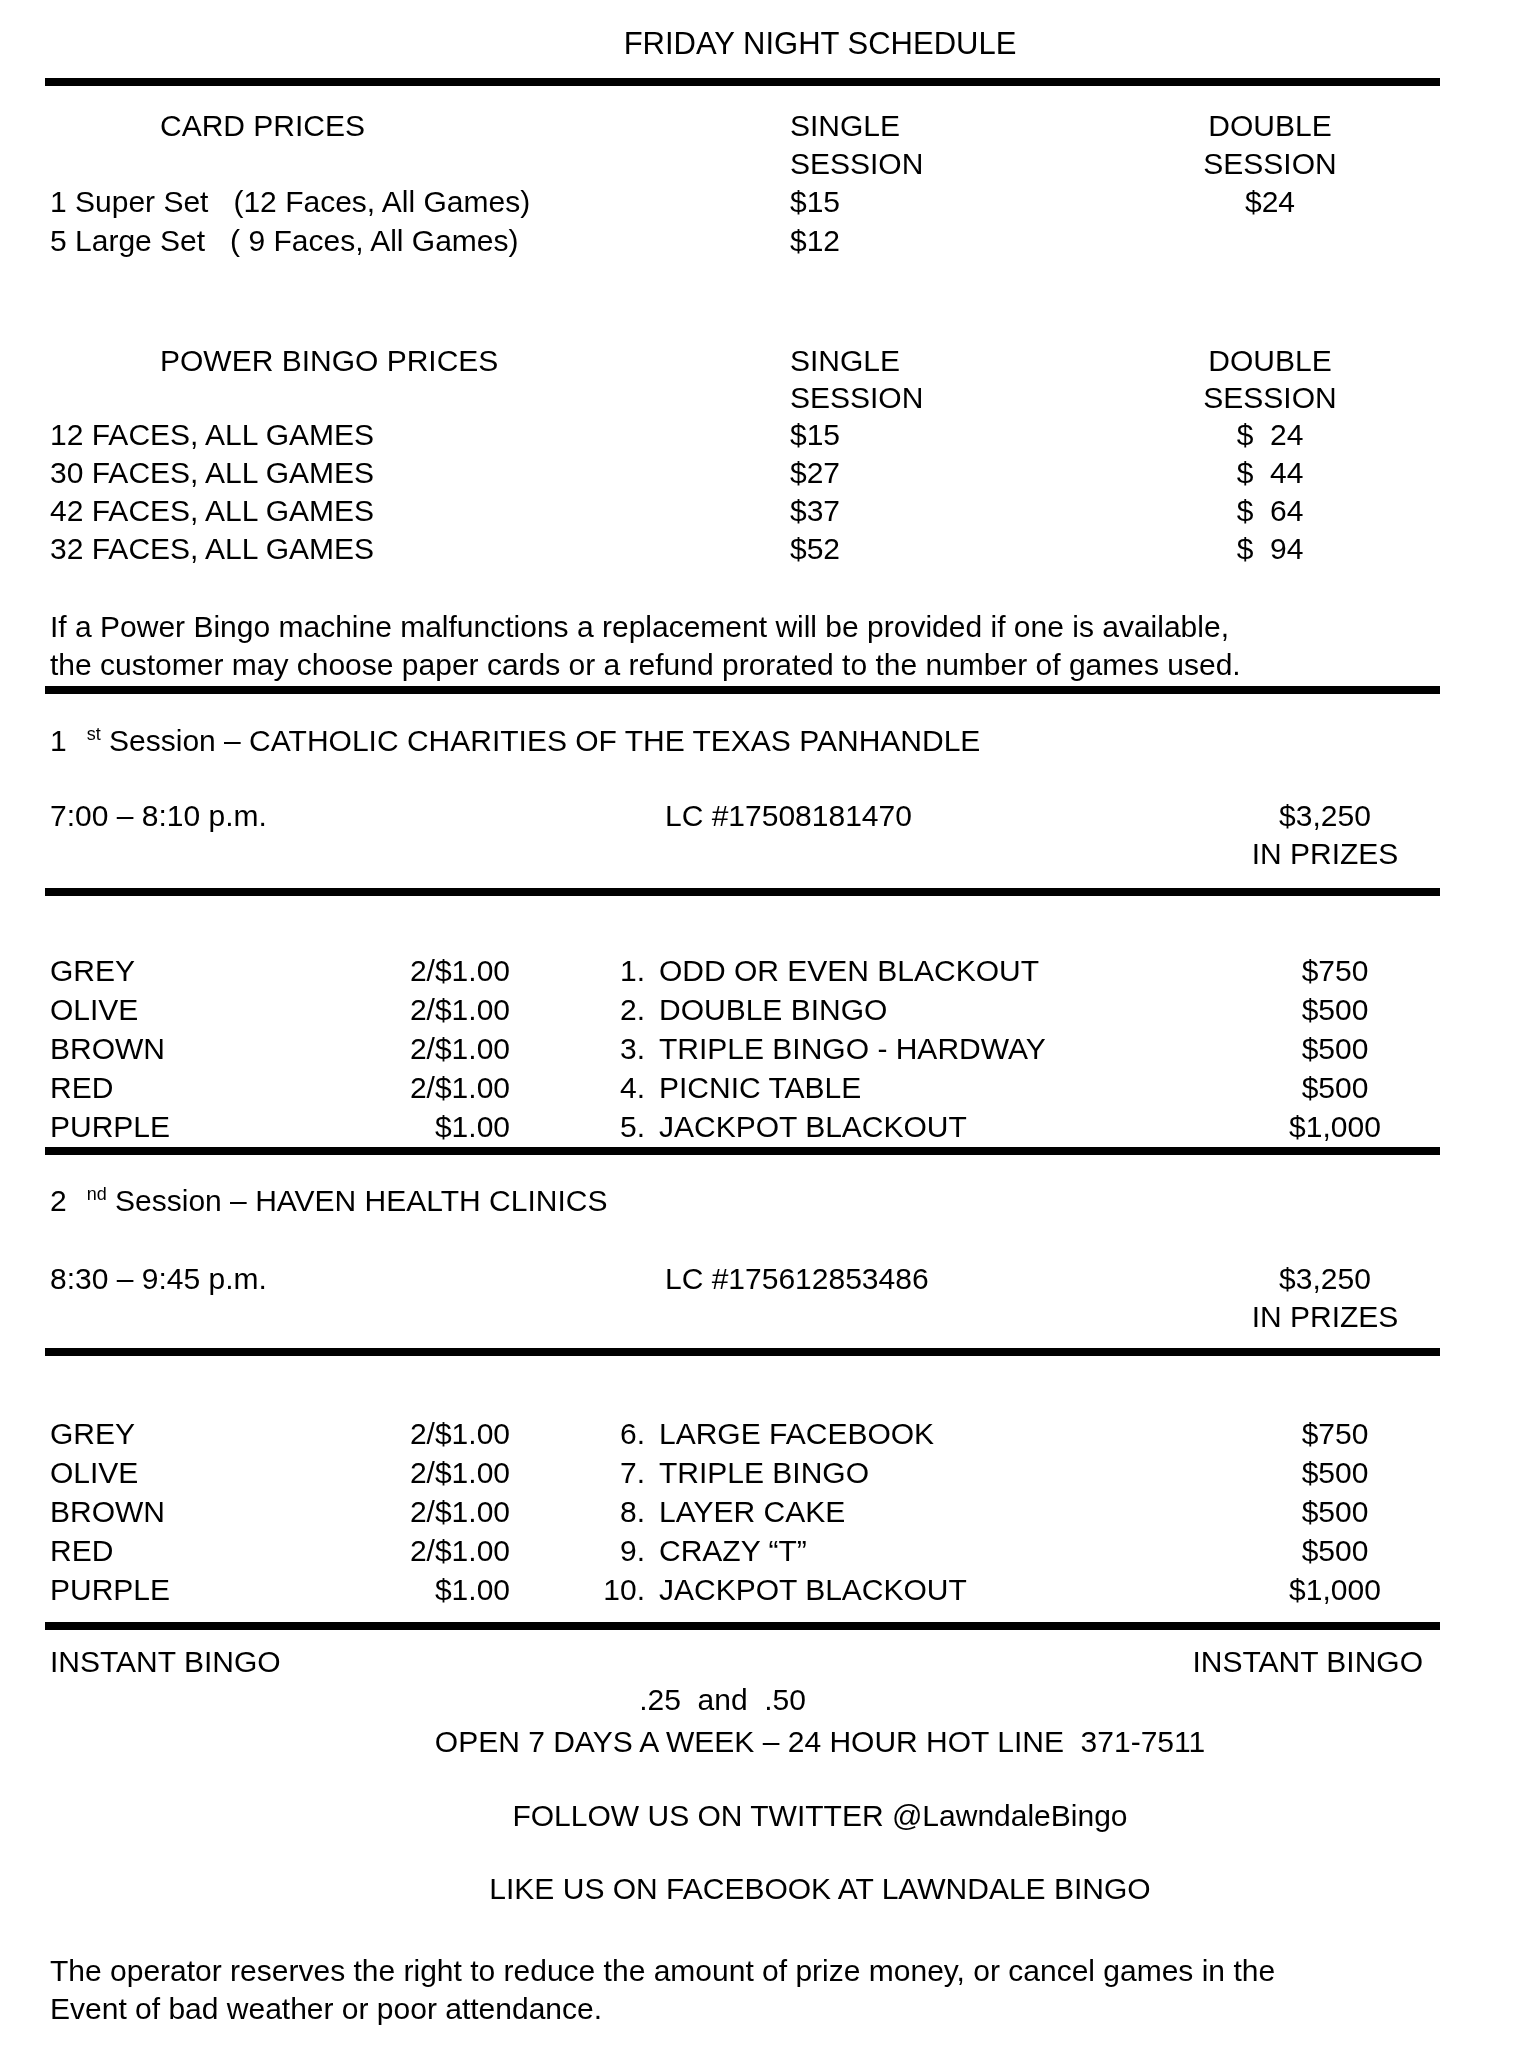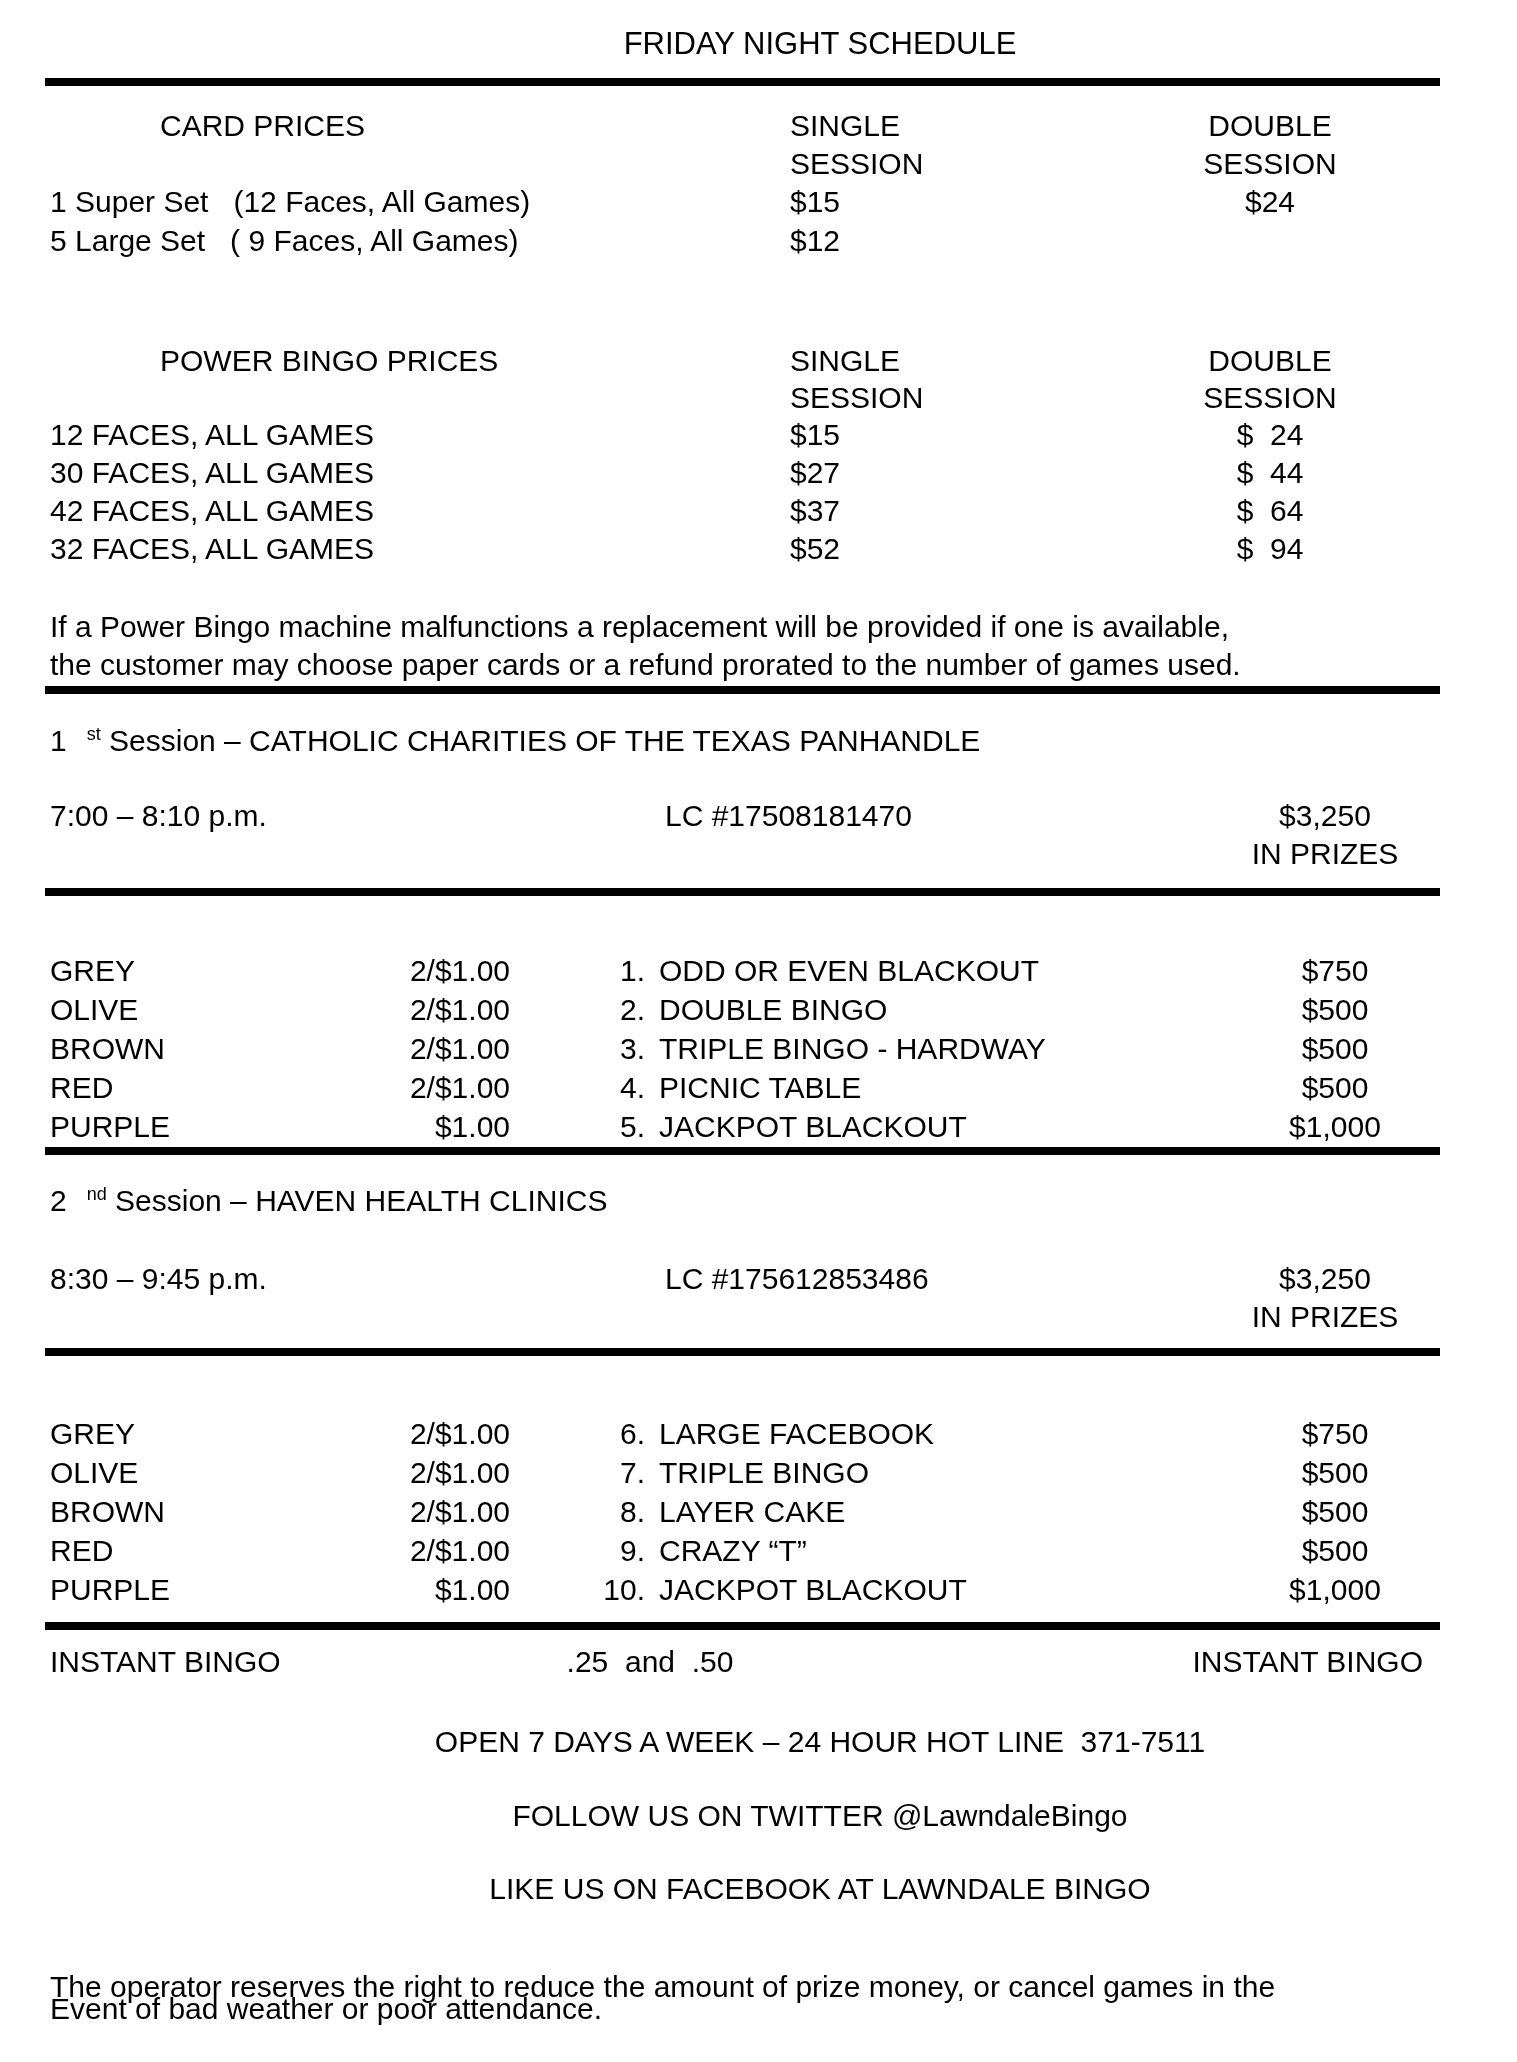--- a/index.html
+++ b/index.html
@@ -32,21 +32,21 @@
   .g-color { position:absolute; left:50px; }
   .g-price { position:absolute; left:320px; width:190px; text-align:right; }
   .g-num   { position:absolute; left:585px; width:60px; text-align:right; }
   .g-name  { position:absolute; left:659px; white-space:pre; }
   .g-prize { position:absolute; left:1240px; width:190px; text-align:center; }
 
   .centered { position:absolute; left:120px; width:1400px; text-align:center; white-space:pre; }
   .title { font-size:31px; }
 
   .ib-left  { position:absolute; left:50px; }
-  .ib-mid   { position:absolute; left:470px; width:360px; text-align:center; white-space:pre; }
+  .ib-mid   { position:absolute; left:446px; width:360px; text-align:right; white-space:pre;margin-top:38px; }
   .ib-right { position:absolute; left:1100px; width:323px; text-align:right; }
 
   .par-line { position:absolute; left:50px; white-space:pre; }
 </style>
 </head>
 <body>
 
 <div class="centered title" style="top:25px;">FRIDAY NIGHT SCHEDULE</div>
 <div class="rule" style="top:78px;"></div>
 
@@ -213,15 +213,15 @@
   <span class="ib-left" style="top:1643px; position:absolute;">INSTANT BINGO</span>
   <span class="ib-mid" style="top:1643px;">.25  and  .50</span>
   <span class="ib-right" style="top:1643px;">INSTANT BINGO</span>
 </div>
 
 <div class="centered" style="top:1723px;">OPEN 7 DAYS A WEEK – 24 HOUR HOT LINE  371-7511</div>
 <div class="centered" style="top:1797px;">FOLLOW US ON TWITTER @LawndaleBingo</div>
 <div class="centered" style="top:1870px;">LIKE US ON FACEBOOK AT LAWNDALE BINGO</div>
 
 <div>
-  <div class="par-line" style="top:1952px;margin-top:16px;">The operator reserves the right to reduce the amount of prize money, or cancel games in the</div>
+  <div class="par-line" style="top:1952px;">The operator reserves the right to reduce the amount of prize money, or cancel games in the</div>
   <div class="par-line" style="top:1990px;">Event of bad weather or poor attendance.</div>
 </div>
 
 </body></html>

